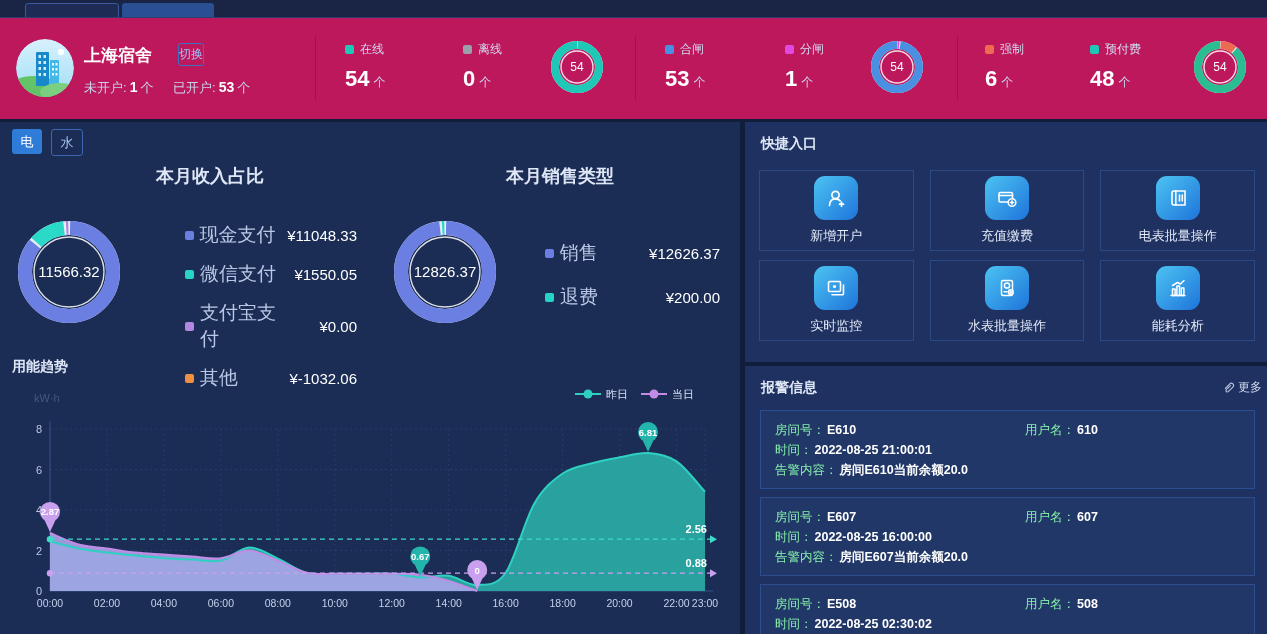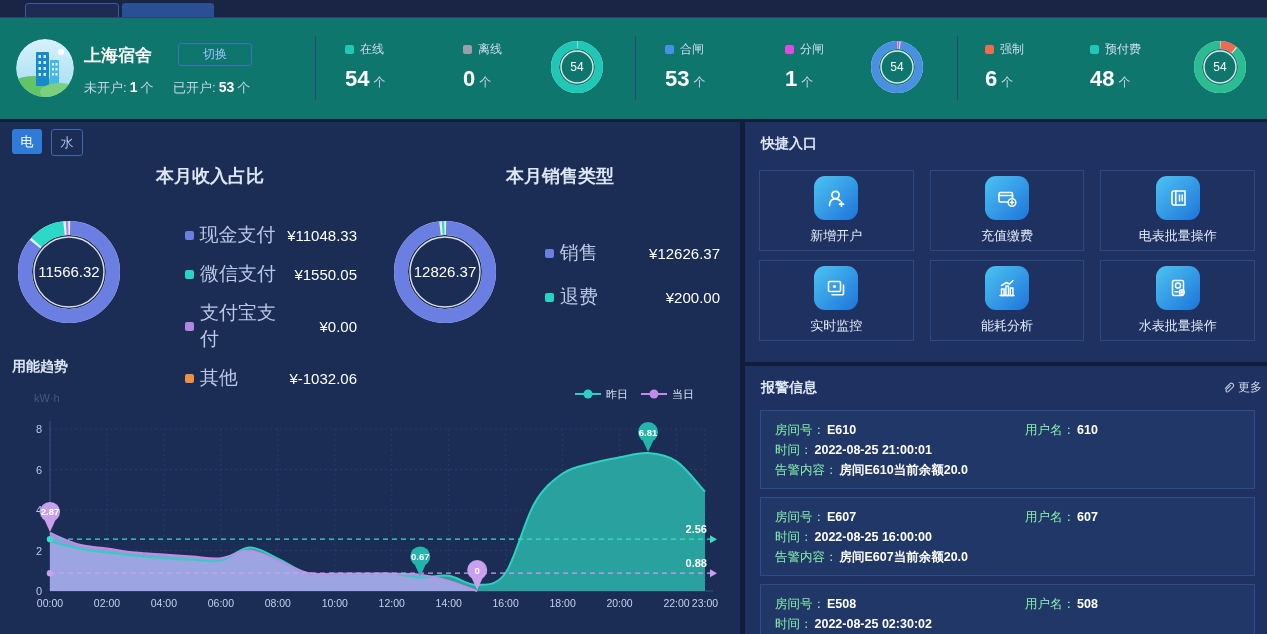--- a/index.html
+++ b/index.html
@@ -6,24 +6,24 @@
   body{font-family:"Liberation Sans","DejaVu Sans",sans-serif;}
   .page{position:relative;width:1267px;height:634px;overflow:hidden;background:#101d3b;}
 
   
   .topbar{position:absolute;top:0;left:0;width:100%;height:17px;background:#1a2444;border-bottom:1px solid #2c4173;overflow:hidden;}
   .tab-stub{position:absolute;top:3px;height:14px;border-radius:3px 3px 0 0;}
   .tab-stub.outline{left:25px;width:92px;border:1px solid #3b5aa0;background:#1d2b55;}
   .tab-stub.fill{left:122px;width:92px;background:#2a4f92;}
 
   
-  .header{position:absolute;top:18px;left:0;width:100%;height:101px;background:#0f766e;}
+  .header{position:absolute;top:18px;left:0;width:100%;height:101px;background:#be185d;}
   .avatar{position:absolute;left:16px;top:21px;width:58px;height:58px;border-radius:50%;overflow:hidden;}
   .site-name{position:absolute;left:84px;top:26px;font-size:17px;font-weight:bold;color:#fff;}
-  .switch-btn{position:absolute;left:178px;top:25px;height:23px;padding:0 24px;background:transparent;border:1px solid #3f6fc0;border-radius:3px;color:#9dc6ff;font-size:12px;cursor:pointer;font-family:inherit;}
+  .switch-btn{position:absolute;left:178px;top:25px;height:23px;padding:0 0;background:transparent;border:1px solid #3f6fc0;border-radius:3px;color:#9dc6ff;font-size:12px;cursor:pointer;font-family:inherit;}
   .open-stats{position:absolute;left:84px;top:61px;font-size:13px;color:#c8d4ec;}
   .open-stats b{color:#fff;font-size:14px;margin:0 3px;}
   .open-stats .second{margin-left:16px;margin-top:40px;}
   .sep{position:absolute;top:18px;width:1px;height:64px;background:#2c4576;}
   .stat{position:absolute;top:23px;}
   .stat-label{font-size:12px;color:#d3ddf2;display:flex;align-items:center;}
   .sq{display:inline-block;width:9px;height:9px;border-radius:2px;margin-right:6px;}
   .stat-value{margin-top:8px;color:#fff;}
   .stat-value b{font-size:22px;}
   .stat-value .unit{font-size:12px;color:#c9d5ee;margin-left:4px;font-weight:normal;}
@@ -357,41 +357,41 @@
           <svg width="24" height="24" viewBox="0 0 24 24" fill="none" stroke="#fff" stroke-width="1.6" stroke-linecap="round" stroke-linejoin="round">
             <rect x="4.5" y="5.5" width="12" height="10" rx="1.2"></rect>
               <path d="M19.5,9 v8.5 a1.2,1.2 0 0 1 -1.2,1.2 H8"></path>
               <circle cx="10.5" cy="10.5" r="1.6" fill="#fff" stroke="none"></circle>
           </svg>
         </div>
         <div class="q-label">实时监控</div>
       </div>
       <div class="q-cell">
         <div class="q-icon">
+          <svg width="24" height="24" viewBox="0 0 24 24" fill="none" stroke="#fff" stroke-width="1.5" stroke-linecap="round">
+            <rect x="6.5" y="4.5" width="11" height="15" rx="1.5"></rect>
+              <circle cx="12" cy="9.5" r="2.6"></circle>
+              <path d="M9,15.8 h3"></path>
+              <circle cx="15.8" cy="16.2" r="2.4" fill="#2a88e0"></circle>
+              <path d="M15.8,15.1 v2.2 M14.7,16.2 h2.2"></path>
+          </svg>
+        </div>
+        <div class="q-label">水表批量操作</div>
+      </div>
+      <div class="q-cell">
+        <div class="q-icon">
           <svg width="24" height="24" viewBox="0 0 24 24" fill="none" stroke="#fff" stroke-width="1.5" stroke-linecap="round" stroke-linejoin="round">
             <path d="M5,19.5 h14"></path>
               <rect x="6.5" y="13" width="2.6" height="6.5"></rect>
               <rect x="10.9" y="10" width="2.6" height="9.5"></rect>
               <rect x="15.3" y="12" width="2.6" height="7.5"></rect>
               <path d="M6.5,9.5 L11.5,6.5 L14.5,8 L18,4.5"></path>
           </svg>
         </div>
         <div class="q-label">能耗分析</div>
-      </div>
-      <div class="q-cell">
-        <div class="q-icon">
-          <svg width="24" height="24" viewBox="0 0 24 24" fill="none" stroke="#fff" stroke-width="1.5" stroke-linecap="round">
-            <rect x="6.5" y="4.5" width="11" height="15" rx="1.5"></rect>
-              <circle cx="12" cy="9.5" r="2.6"></circle>
-              <path d="M9,15.8 h3"></path>
-              <circle cx="15.8" cy="16.2" r="2.4" fill="#2a88e0"></circle>
-              <path d="M15.8,15.1 v2.2 M14.7,16.2 h2.2"></path>
-          </svg>
-        </div>
-        <div class="q-label">水表批量操作</div>
       </div>
     </div>
   </div>
 
   <div class="alarm-panel">
     <div class="panel-title">报警信息</div>
     <div class="more-link">
       <svg width="13" height="13" viewBox="0 0 14 14">
         <path d="M3.6,8 L8.4,3.2 a2.3,2.3 0 0 1 3.3,3.3 L6.7,11.5 a1.5,1.5 0 0 1 -2.1,-2.1 L9,5" stroke="#b9c6e2" fill="none" stroke-width="1.2" stroke-linecap="round"></path>
       </svg>

